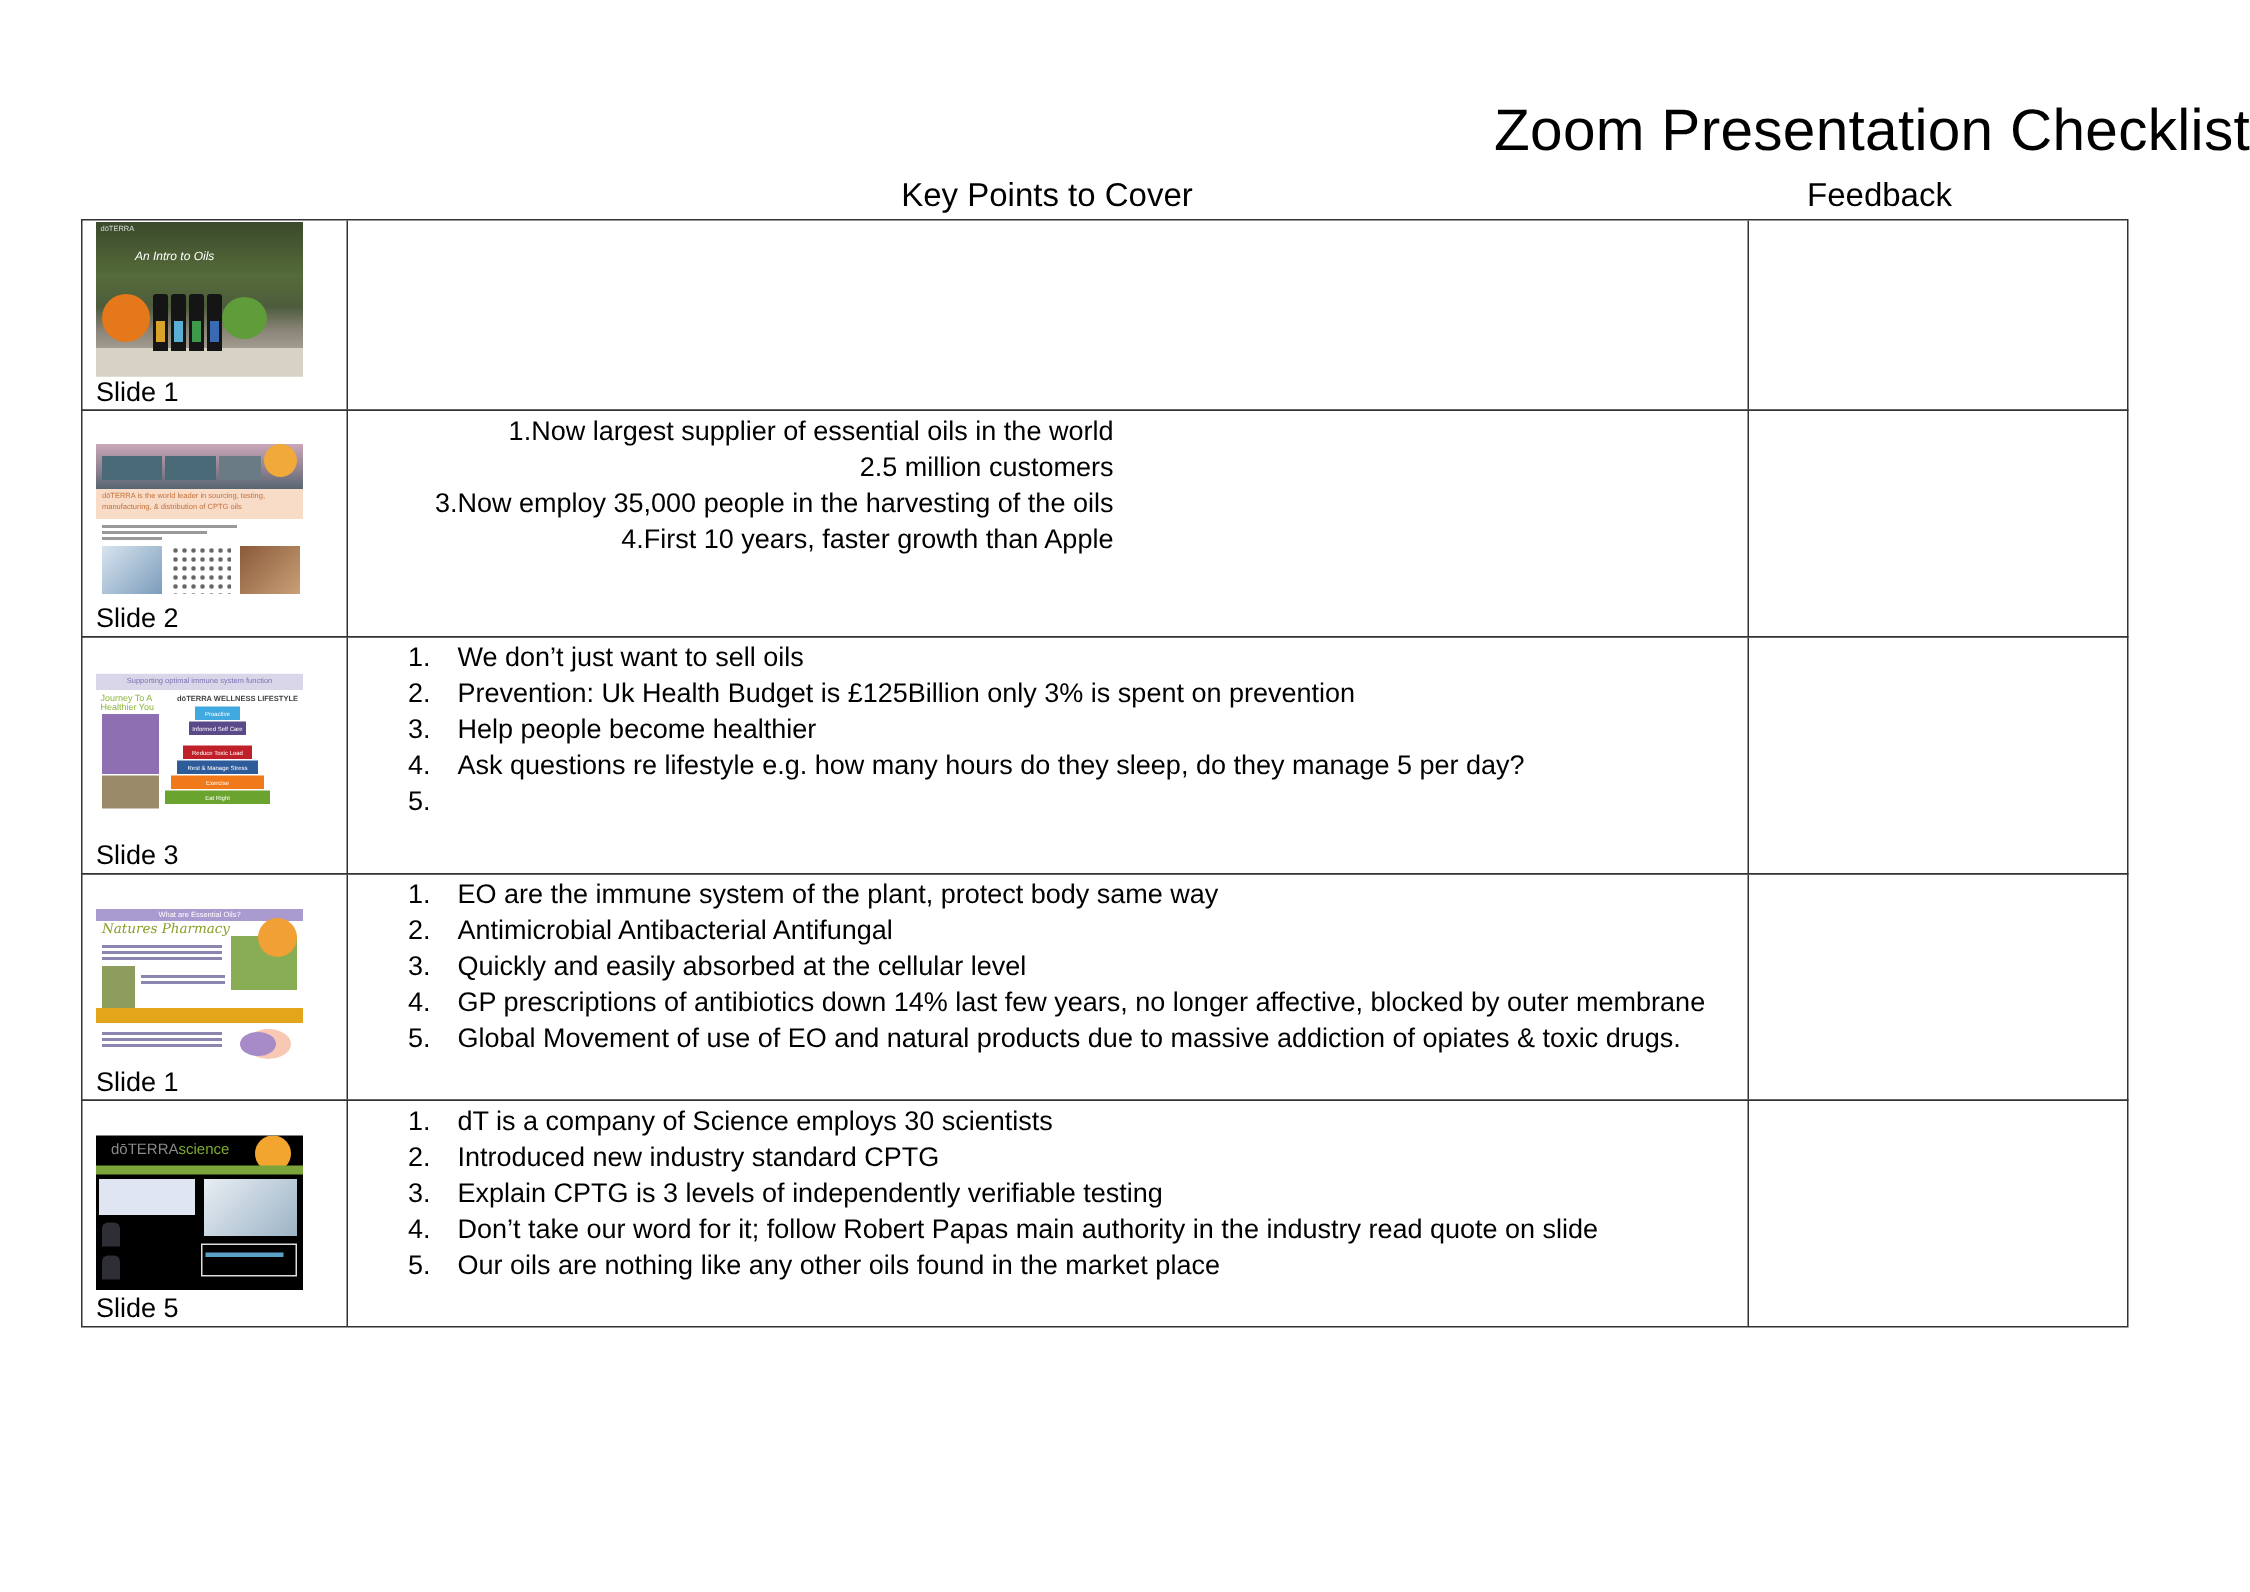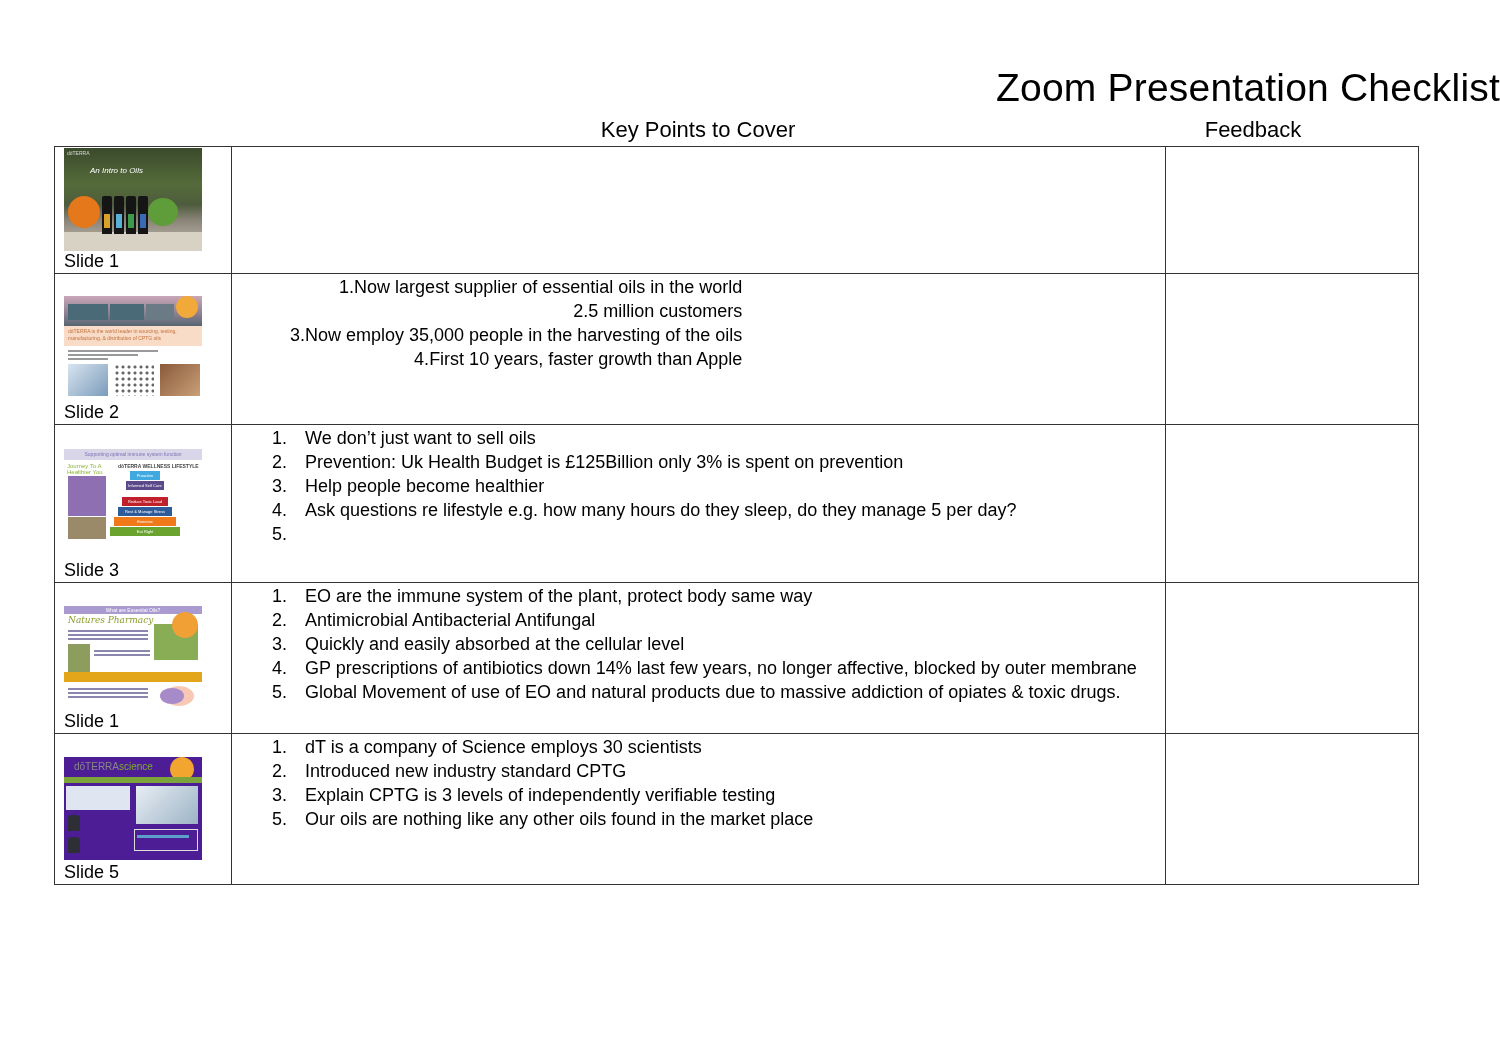--- a/index.html
+++ b/index.html
@@ -71,21 +71,21 @@
     .s4 .np { position: absolute; left: 4px; top: 9px; font-size: 9px; font-style: italic; color: #8a9e2a; font-family: "DejaVu Serif", serif; }
     .s4 .txt { position: absolute; height: 1.5px; background: #8a86b0; }
     .s4 .moth { position: absolute; left: 90px; top: 18px; width: 44px; height: 36px; background: #88ad55; }
     .s4 .orangec { position: absolute; left: 108px; top: 6px; width: 26px; height: 26px; border-radius: 50%; background: #f0a035; }
     .s4 .plant { position: absolute; left: 4px; top: 38px; width: 22px; height: 28px; background: #8d9d5e; }
     .s4 .band { position: absolute; left: 0; top: 66px; width: 138px; height: 10px; background: #e3a51a; }
     .s4 .cell1 { position: absolute; left: 100px; top: 80px; width: 30px; height: 20px; border-radius: 50%; background: #f7c9b4; }
     .s4 .cell2 { position: absolute; left: 96px; top: 82px; width: 24px; height: 16px; border-radius: 50%; background: #a78bc8; }
 
     
-    .s5 { background: #4c1d95; }
+    .s5 { background: #000000; }
     .s5 .logo { position: absolute; left: 10px; top: 4px; font-size: 10px; color: #888; }
     .s5 .logo b { color: #7fac2e; font-weight: normal; }
     .s5 .badge { position: absolute; left: 106px; top: 0; width: 24px; height: 24px; border-radius: 50%; background: #f2a630; }
     .s5 .band { position: absolute; left: 0; top: 20px; width: 138px; height: 6px; background: #7ba43a; }
     .s5 .box { position: absolute; left: 2px; top: 29px; width: 64px; height: 24px; background: #dfe6f2; }
     .s5 .lab { position: absolute; left: 72px; top: 29px; width: 62px; height: 38px; background: linear-gradient(135deg,#e8eef3,#9cb3c6); }
     .s5 .person { position: absolute; left: 4px; width: 12px; height: 16px; background: #2e2e36; border-radius: 4px 4px 0 0; }
     .s5 .chart { position: absolute; left: 70px; top: 72px; width: 64px; height: 22px; border: 1px solid #ddd; }
     .s5 .chart i { position: absolute; left: 2px; right: 8px; top: 5px; height: 3px; background: #5aa0c8; display: block; }
   </style>
@@ -231,19 +231,20 @@
             <i></i>
           </div>
       </div>
       <span class="slide-label">Slide 5</span>
     </div>
     <div class="cell points">
       <ol class="points-list" style="top:1px;">
         <li><span class="num">1.</span><span>dT is a company of Science employs 30 scientists</span></li>
         <li><span class="num">2.</span><span>Introduced new industry standard CPTG</span></li>
         <li><span class="num">3.</span><span>Explain CPTG is 3 levels of independently verifiable testing</span></li>
+        <li><span class="num">4.</span><span>Don’t take our word for it; follow Robert Papas main authority in the industry read quote on slide</span></li>
         <li><span class="num">5.</span><span>Our oils are nothing like any other oils found in the market place</span></li>
       </ol>
     </div>
     <div class="cell feedback"></div>
   </div>
 
 </div>
 
 </body></html>

